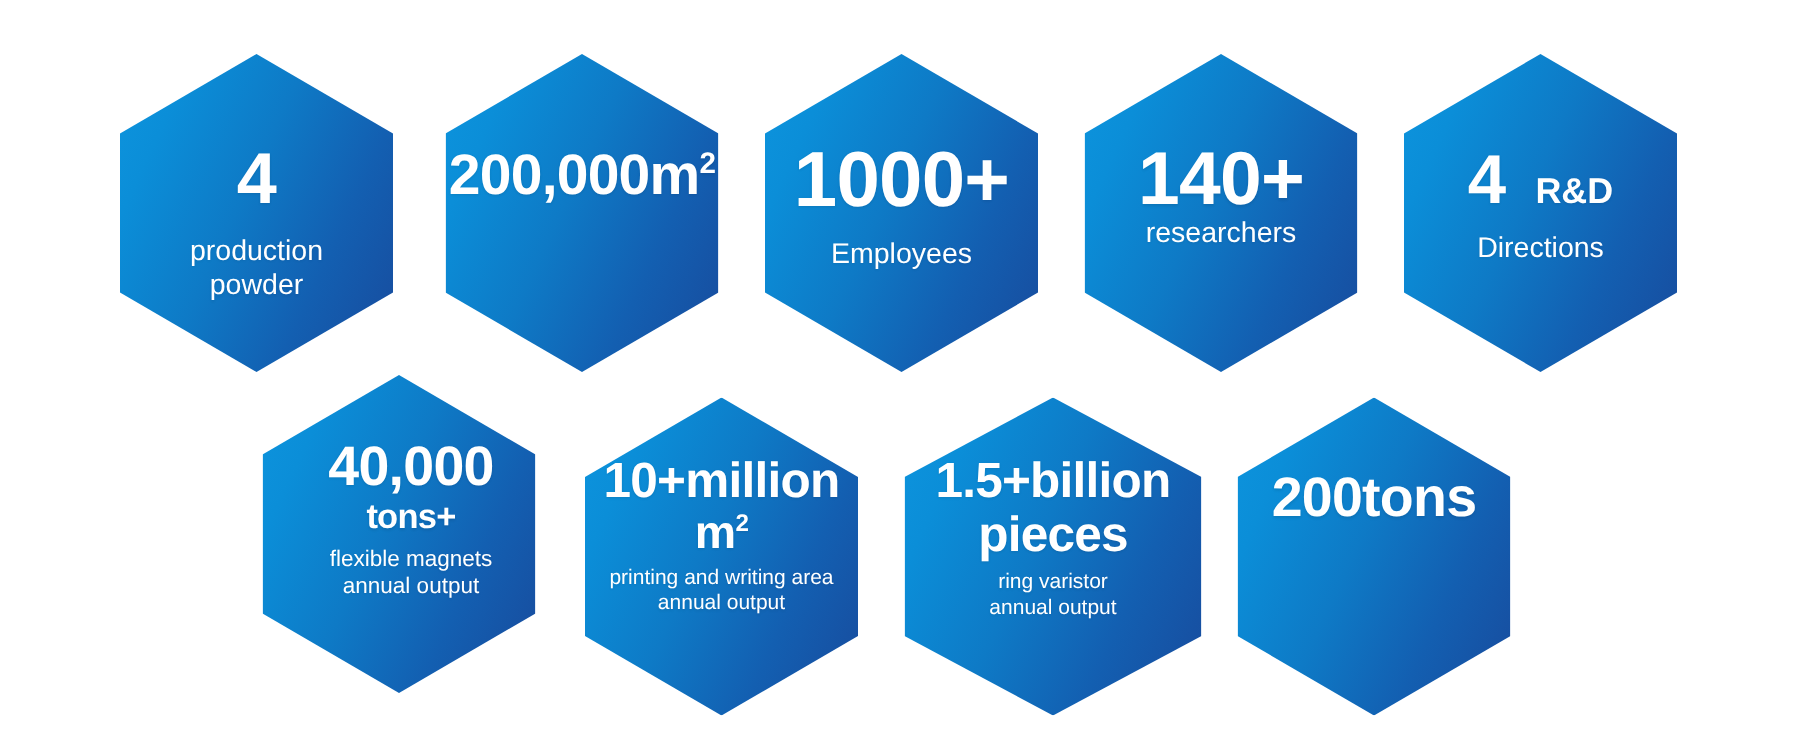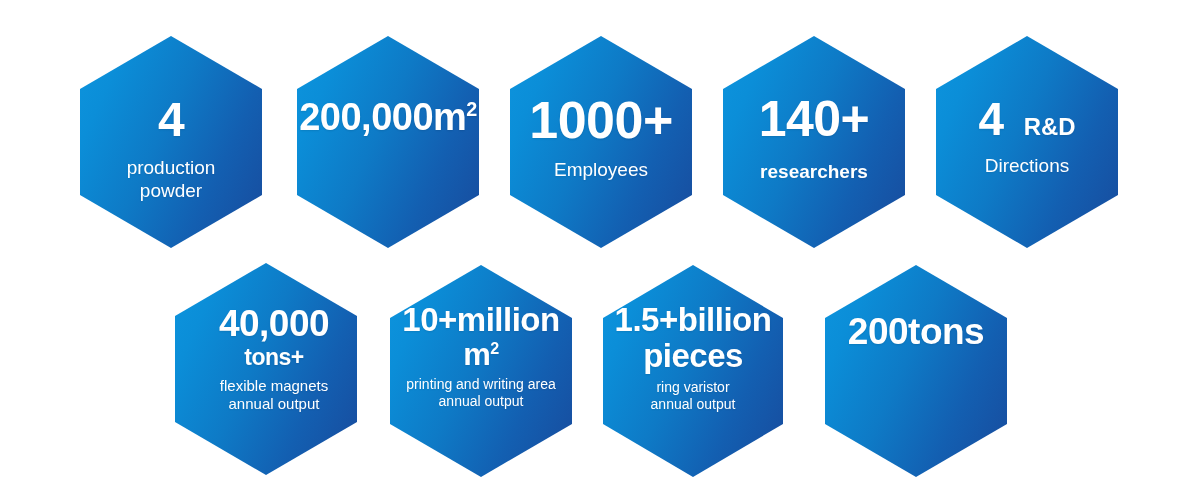--- a/index.html
+++ b/index.html
@@ -87,32 +87,32 @@
   #hex-employees .inner        { padding-top:58px; }
   #hex-researchers .inner      { padding-top:58px; }
   #hex-rd-directions .inner    { padding-top:60px; }
 
   #hex-building-area .big { font-size:38px; }
   #hex-building-area .sub { margin-top:14px; }
   #hex-production-bases .sub { margin-top:12px; }
   #hex-employees .big { font-size:52px; }
   #hex-employees .sub { margin-top:12px; }
   #hex-researchers .big { font-size:50px; }
-  #hex-researchers .sub { margin-top:16px;font-weight:bold; }
+  #hex-researchers .sub { margin-top:0; }
   #hex-rd-directions .big { font-size:46px; }
   #hex-rd-directions .sub { margin-top:12px; }
 
   
   .row-bottom .big  { font-size:36px; }
   .row-bottom .big2 { font-size:34px; }
   .row-bottom .sub  { font-size:15px; }
 
-  #hex-flexible-magnets { left:175px; top:263px; width:182px; height:212px;padding-left:16px; }
+  #hex-flexible-magnets { left:175px; top:250px; width:182px; height:212px;padding-left:16px; }
   #hex-printing-film    { left:390px; top:265px; width:182px; height:212px;align-items:center; }
-  #hex-ring-varistor    { left:603px; top:265px; width:180px; height:212px; }
+  #hex-ring-varistor    { left:603px; top:265px; width:198px; height:212px; }
   #hex-powder-metallurgy{ left:825px; top:265px; width:182px; height:212px; }
 
   #hex-flexible-magnets .inner { padding-top:42px; }
   #hex-printing-film .inner    { padding-top:38px; }
   #hex-ring-varistor .inner    { padding-top:38px; }
   #hex-powder-metallurgy .inner{ padding-top:48px;justify-content:flex-end; }
 
   #hex-flexible-magnets .big   { font-size:37px; }
   #hex-flexible-magnets .big2  { font-size:23px; margin-top:4px; }
   #hex-flexible-magnets .sub   { margin-top:8px; }

